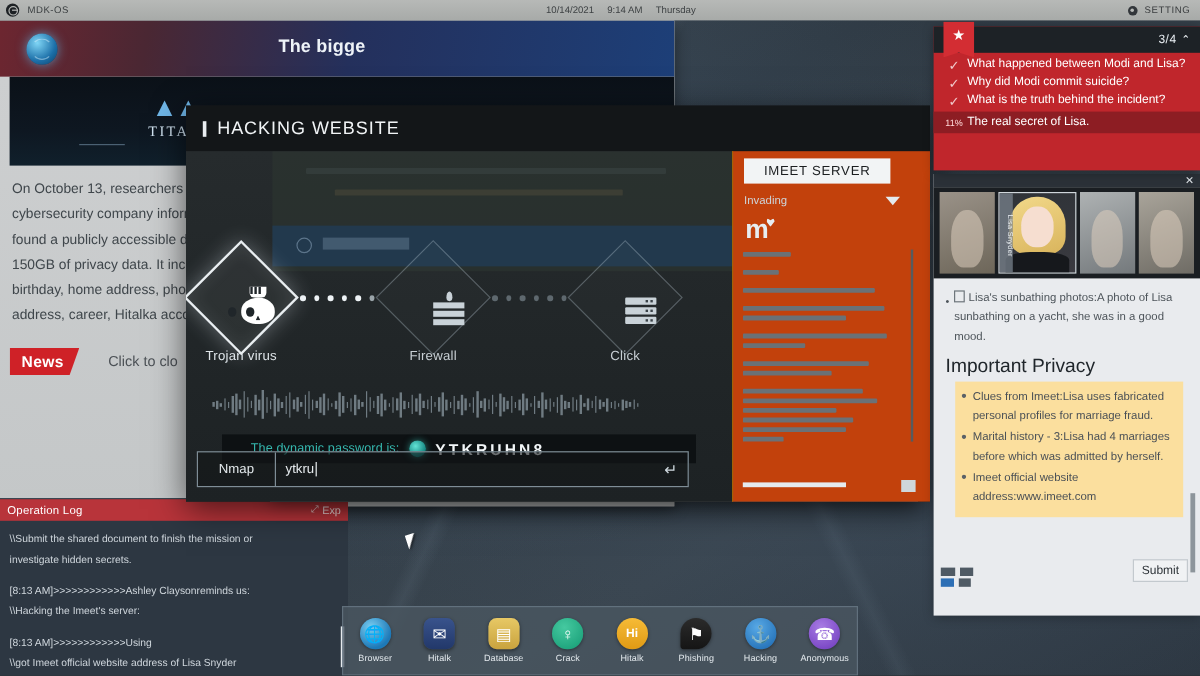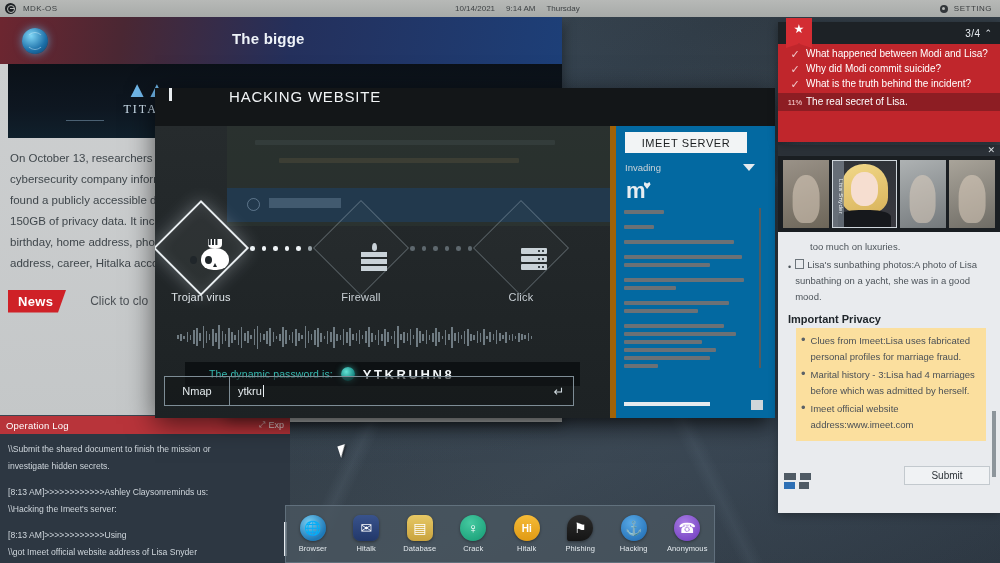--- a/index.html
+++ b/index.html
@@ -143,23 +143,22 @@
 
   
   .hack-win{
     position:absolute; left:155px; top:88px; width:620px; height:330px;
     background:#1c1f21;
     box-shadow:0 6px 26px rgba(0,0,0,.6);
     z-index:55;
   }
   .hack-title{
     position:absolute; left:0; top:0; height:38px; width:100%;
-    display:flex; align-items:flex-start; padding-left:14px;
+    display:flex; align-items:center; padding-left:14px;
     background:#131618;
-    gap:48px;
   }
   .hack-title .bar{ width:3px; height:13px; background:#e9edf0; margin-right:9px;}
   .hack-title span{ font-size:15px; color:#f1f4f6; letter-spacing:.8px;}
   .hack-stage{
     position:absolute; left:0; top:38px; width:455px; height:292px;
     background:linear-gradient(#262b2d,#212628 55%,#1d2224);
     overflow:hidden;
   }
   .ghost-browser{
     position:absolute; left:72px; top:0; width:383px; height:100px;
@@ -265,21 +264,21 @@
     width:65px; text-align:center; font-size:11px; color:#e3e9ec;
     border-right:1px solid #7e8d96; line-height:28px;
   }
   .cmd-input{ flex:1; padding-left:8px; font-size:11px; color:#e9eef1; display:flex; align-items:center;}
   .caret{ width:1px;height:12px;background:#e9eef1;margin-left:1px;}
   .cmd-enter{ width:28px; text-align:center; font-size:13px; color:#cfd8de;}
 
   
   .hack-side{
     position:absolute; left:455px; top:38px; width:165px; height:292px;
-    background:#0369a1; border-left:6px solid #a16207;
+    background:#c2410c; border-left:1px solid #a16207;
   }
   .imeet-btn{
     position:absolute; left:9px; top:6px; width:122px; height:21px;
     background:#f2f4f5; color:#1b1e20; font-size:11px; letter-spacing:.6px;
     display:flex; align-items:center; justify-content:center;
   }
   .invading-row{
     position:absolute; left:9px; top:33px; width:130px; height:16px;
     display:flex; align-items:center; justify-content:space-between;
   }
@@ -398,33 +397,33 @@
   .info-scrolltext{
     padding:7px 10px 0 10px; font-size:9.5px; line-height:16px; color:#4d545a;
   }
   .bullet-row{ display:flex; gap:4px; margin-top:2px; }
   .bullet{ color:#4d545a; font-size:9px; padding-top:2px;}
   .doc-ico{
     display:inline-block; width:9px;height:10px; border:1px solid #6d757b;
     margin-right:3px; position:relative; top:1px;
   }
   .priv-title{
-    padding:8px 10px 3px 10px; font-size:11px; font-weight:bold; color:#20262b;
+    padding:8px 10px 3px 10px; font-size:16px; font-weight:normal; color:#20262b;
   }
   .priv-box{
     margin:0 14px 0 18px; background:#fbdf9e; padding:5px 7px 6px 5px;
     font-size:9.5px; line-height:16px; color:#4a5056;
   }
   .priv-item{ display:flex; gap:5px; margin-bottom:2px;}
   .priv-item .bl{ font-size:13px; line-height:13px; color:#5a6167;}
   .info-scrollbar{
     position:absolute; right:4px; top:266px; width:4px; height:66px; background:#8d959b;
   }
   .submit-btn{
-    position:absolute; right:10px; bottom:28px; width:86px; height:19px;
+    position:absolute; right:10px; bottom:28px; width:46px; height:19px;
     background:#f0f2f4; color:#2c3237; font-size:10px;
     display:flex; align-items:center; justify-content:center;
     border:1px solid #c3c9ce; z-index:80;
   }
   .chip-row{
     position:absolute; left:6px; bottom:24px; display:flex; flex-direction:column; gap:2px; z-index:80;
   }
   .chip{ display:flex; gap:4px; }
   .chip i{ display:block; height:7px; font-style:normal; font-size:5.5px; color:#dfe5ea;
     padding:0 3px; background:#4f5a64; line-height:7px;}
@@ -842,21 +841,20 @@
       </div>
       <div class="port p3">
           <div class="face"></div>
         </div>
       <div class="port p4">
           <div class="face"></div>
         </div>
     </div>
 
     <div class="info-scrolltext">
-      <div style="padding-left:22px">too much on luxuries.</div>
       <div class="bullet-row">
         <span class="bullet">•</span>
         <span>
           <span class="doc-ico"></span><span>Lisa's sunbathing photos:A photo of Lisa sunbathing on a yacht, she was in a good mood.</span>
         </span>
       </div>
     </div>
 
     <div class="priv-title">Important Privacy</div>
     <div class="priv-box">

